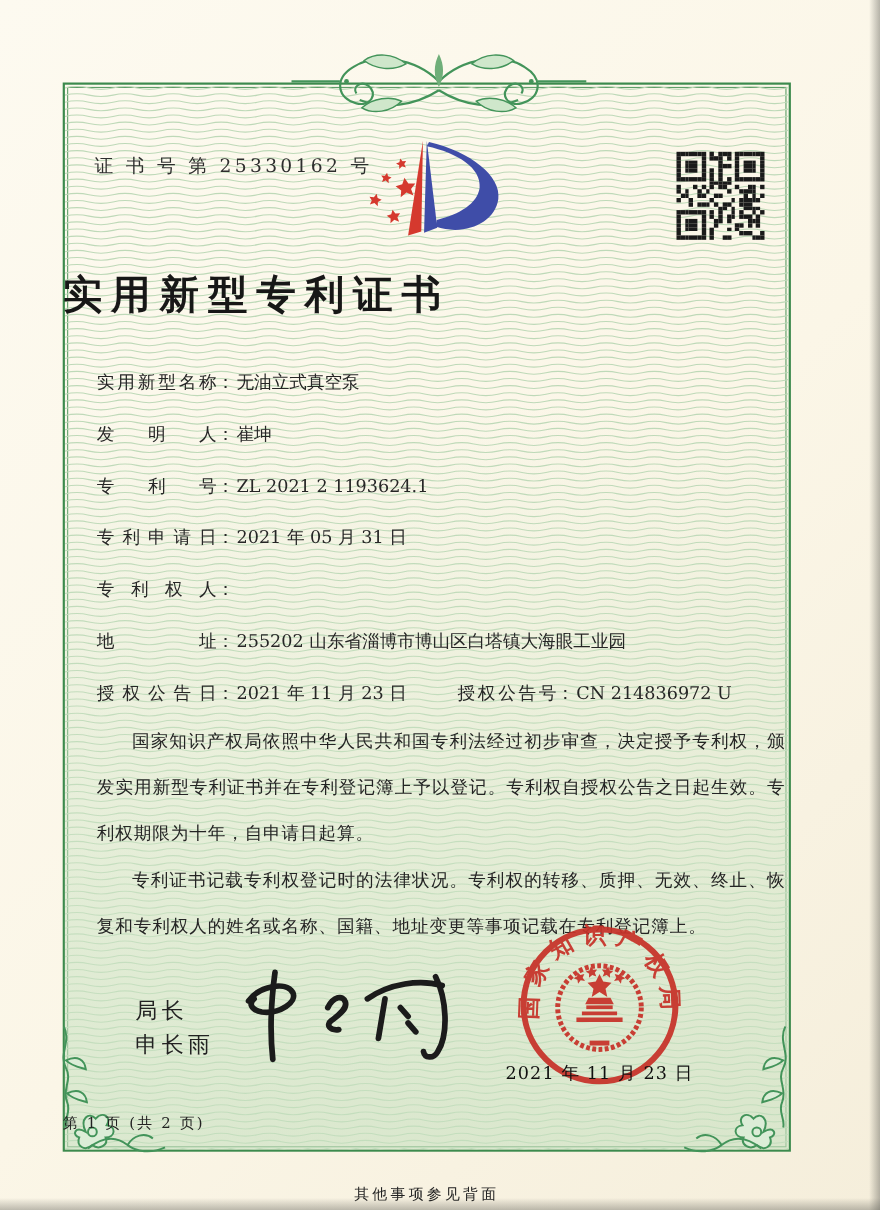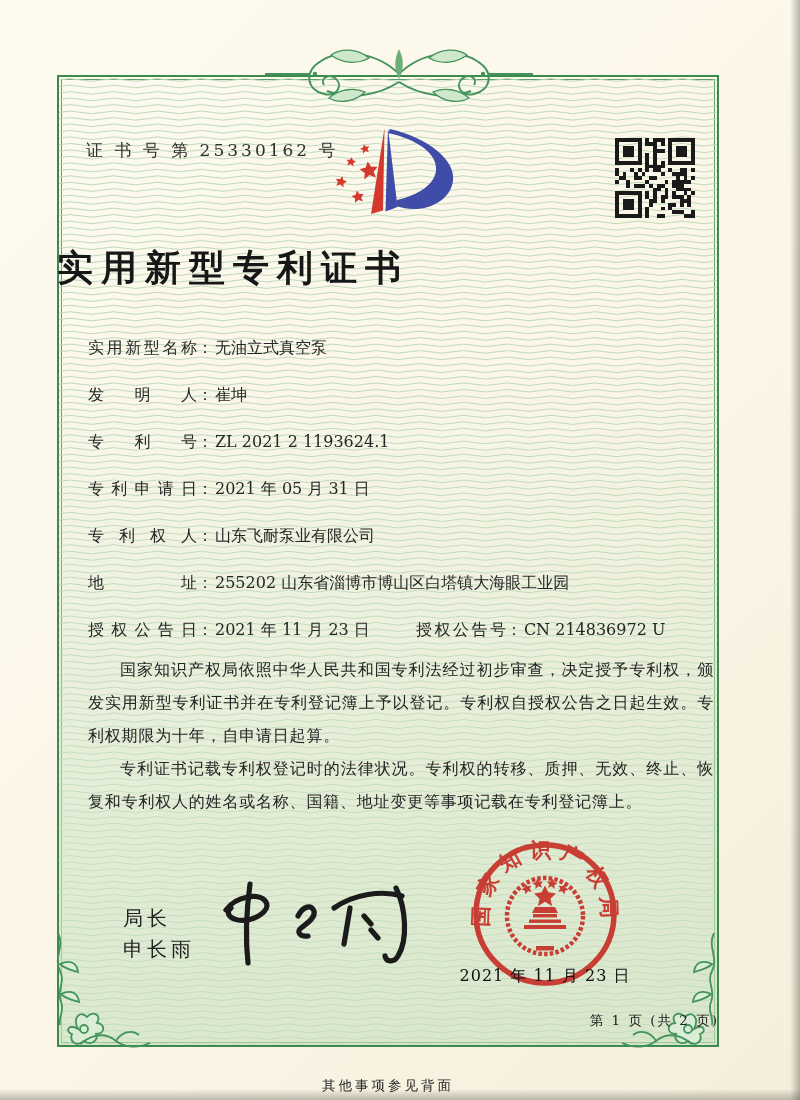--- a/index.html
+++ b/index.html
@@ -21,32 +21,32 @@
   .cert-no{left:86px;top:139px;font-size:17px;letter-spacing:3px;color:#2e2e2e;}
   .title{left:57px;top:244px;width:726px;text-align:left;font-size:36px;font-weight:600;letter-spacing:8px;color:#171717;}
 
   .fields{left:88px;top:338px;width:630px;font-size:16px;color:#262626;}
   .frow{display:flex;align-items:baseline;height:47px;white-space:nowrap;}
   .flab{display:inline-block;width:109px;text-align:justify;text-align-last:justify;}
   .fcolon{width:18px;display:inline-block;}
   .grp2{margin-left:46px;display:flex;align-items:flex-start;}
   .grp2 .flab{width:90px;}
 
-  .body-text{left:88px;top:653px;width:626px;font-size:16px;line-height:33px;
+  .body-text{left:88px;top:653px;width:626px;font-size:16px;line-height:42px;
              color:#242424;text-align:justify;letter-spacing:.8px;}
   .body-text p{margin:0;text-indent:2em;}
 
   .sig-block{left:123px;top:903px;font-size:20px;line-height:31px;letter-spacing:4px;color:#222;}
   .sig-svg{left:200px;top:866px;}
   .sig-svg path{stroke:#1b1b1b;stroke-width:5.2;fill:none;stroke-linecap:round;stroke-linejoin:round;}
 
   .seal{left:457px;top:824px;}
   .seal-date{left:457px;top:966px;width:176px;text-align:center;font-size:16px;letter-spacing:1px;color:#101010;z-index:6;}
 
-  .foot-page{left:57px;top:1012px;width:662px;text-align:right;font-size:13.5px;letter-spacing:2px;color:#222;}
+  .foot-page{left:57px;top:1012px;width:662px;text-align:left;font-size:13.5px;letter-spacing:2px;color:#222;}
   .foot-note{left:57px;top:1057px;width:662px;text-align:center;font-size:13.5px;letter-spacing:3px;color:#222;margin-top:20px;}
 
   .qr{left:615px;top:138px;width:80px;height:80px;display:grid;
       grid-template-columns:repeat(21,1fr);grid-template-rows:repeat(21,1fr);}
   .qr i{display:block;}
   .qr i.b{background:#1a1a1a;}
 
   .fl path{stroke:#43945a;stroke-width:2;fill:none;}
   .fl .leaf{fill:#cfe7cb;stroke-width:1.3;}
   .fl .leaf2{fill:#6fae79;stroke:none;}
@@ -731,21 +731,20 @@
     <span>ZL 2021 2 1193624.1</span>
   </div>
   <div class="frow">
     <span class="flab">专利申请日</span>
       <span class="fcolon">：</span>
     <span>2021 年 05 月 31 日</span>
   </div>
   <div class="frow">
     <span class="flab">专利权人</span>
       <span class="fcolon">：</span>
-    <span>山东飞耐泵业有限公司</span>
   </div>
   <div class="frow">
     <span class="flab">地址</span>
       <span class="fcolon">：</span>
     <span>255202  山东省淄博市博山区白塔镇大海眼工业园</span>
   </div>
   <div class="frow">
     <span class="flab">授权公告日</span>
       <span class="fcolon">：</span>
     <span>2021 年 11 月 23 日</span>

